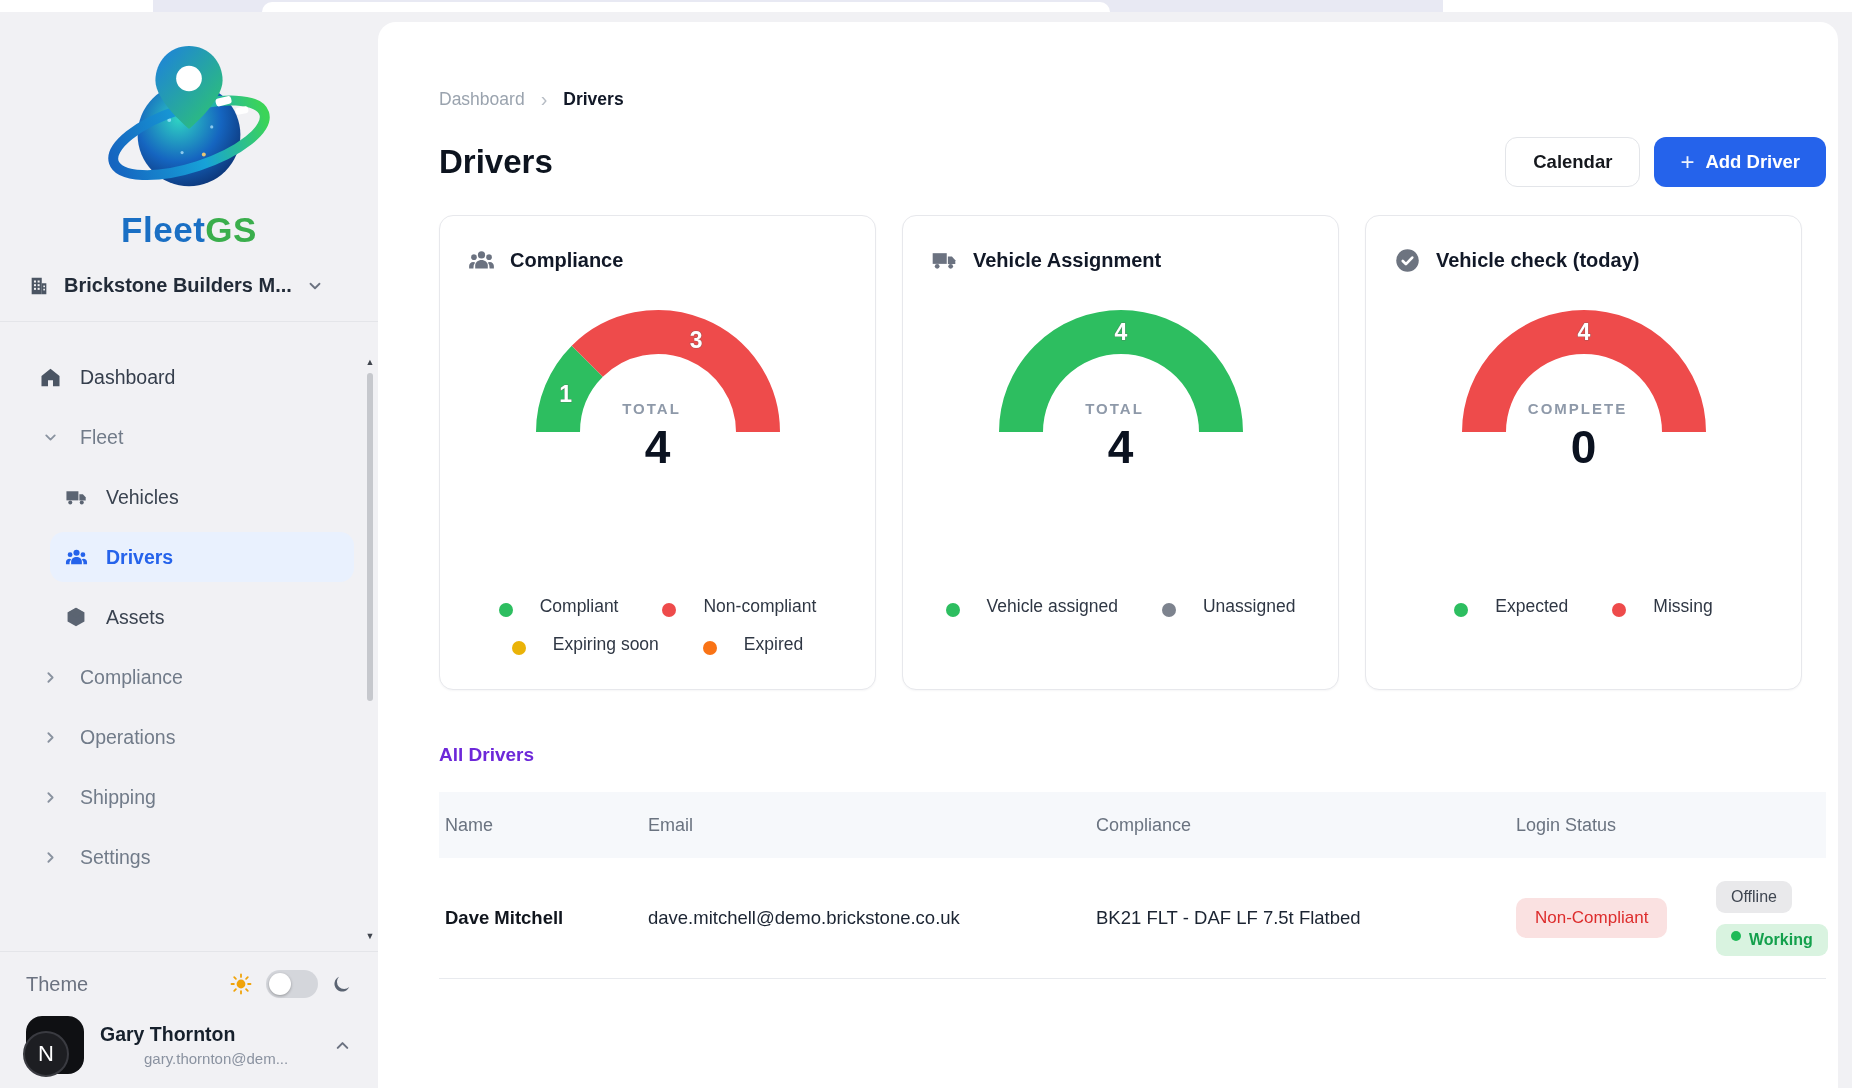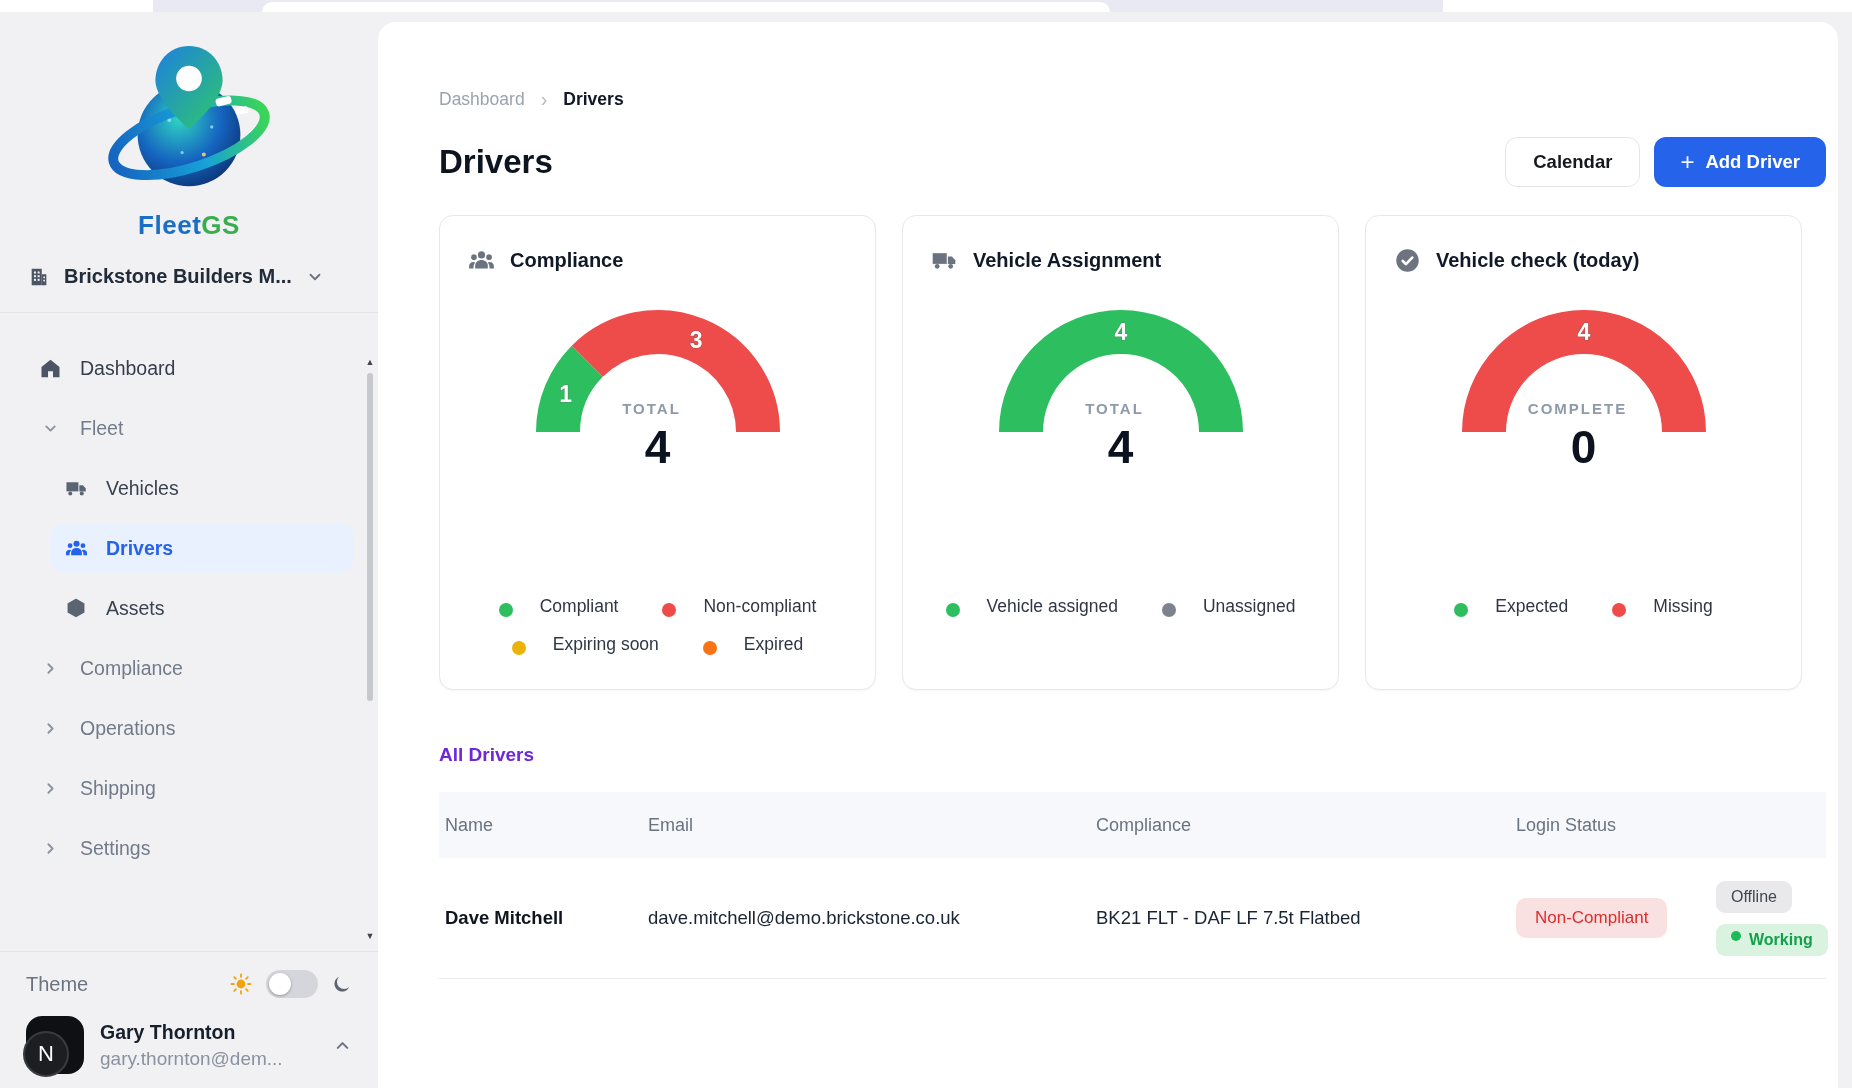--- a/index.html
+++ b/index.html
@@ -9,21 +9,21 @@
   
   .top-strip { position:relative; height:12px; background:#ffffff; }
   .strip-lavender { position:absolute; left:153px; width:1290px; top:0; bottom:0; background:#e8e9f3; }
   .strip-tab { position:absolute; left:262px; width:848px; top:2px; bottom:0; background:#ffffff; border-radius:10px 10px 0 0; }
 
   .app { display:flex; height:1076px; }
 
   
   .sidebar { width:378px; position:relative; display:flex; flex-direction:column; flex-shrink:0; }
   .logo-block { text-align:center; padding-top:24px; }
-  .brand { font-size:26px; font-weight:800; letter-spacing:.5px; margin-top:2px; }
+  .brand { font-size:35px; font-weight:800; letter-spacing:.5px; margin-top:2px; }
   .brand-fleet { color:#1a6fc4; } .brand-gs { color:#3aae4c; }
 
   .company-selector { display:flex; align-items:center; gap:14px; margin:24px 0 0 28px; background:none; border:none;
     font-family:"Liberation Sans",sans-serif; font-size:20px; font-weight:700; color:#222b38; cursor:pointer; }
   .divider { height:1px; background:#e4e5e9; }
   .div-top { margin-top:24px; }
 
   .nav { flex:1; padding:30px 24px 0 24px; }
   .nav-row { display:flex; align-items:center; gap:18px; height:50px; margin-bottom:10px; padding:0 14px;
     border-radius:14px; font-size:19.5px; color:#353e4c; cursor:pointer; }
@@ -43,21 +43,21 @@
   .theme-row { display:flex; align-items:center; margin-top:18px; }
   .theme-label { flex:1; font-size:20px; color:#6b7280; }
   .toggle { width:52px; height:28px; border-radius:14px; background:#d4d6db; position:relative; margin:0 13px; cursor:pointer; flex-shrink:0; }
   .knob { position:absolute; left:3px; top:3px; width:22px; height:22px; border-radius:50%; background:#fff; box-shadow:0 1px 3px rgba(0,0,0,.3); }
   .user-row { display:flex; align-items:center; gap:16px; margin-top:18px; cursor:pointer; }
   .avatar { width:58px; height:58px; border-radius:16px; background:#0f1013; position:relative; flex-shrink:0; }
   .avatar-circle { position:absolute; left:-3px; bottom:-3px; width:46px; height:46px; border-radius:50%;
     background:#1d1e22; border:2px solid #3a3b41; color:#fff; font-size:22px; display:flex; align-items:center; justify-content:center; }
   .user-info { flex:1; min-width:0; }
   .user-name { font-size:19.5px; font-weight:700; color:#16202c; }
-  .user-email { font-size:19px; color:#8a92a0; margin-top:4px; }
+  .user-email { font-size:15px; color:#8a92a0; margin-top:4px;margin-left:44px; }
 
   
   .main { flex:1; padding:10px 14px 0 0; }
   .main-card { background:#fff; border-radius:18px 18px 0 0; height:1066px; padding:66px 12px 0 61px; }
   .content { width:1387px; }
 
   .breadcrumb { font-size:17.5px; color:#9aa3ae; display:flex; align-items:center; gap:16px; }
   .crumb-current { color:#111827; font-weight:700; }
   .crumb-sep { color:#b6bcc4; font-size:20px; }
 

